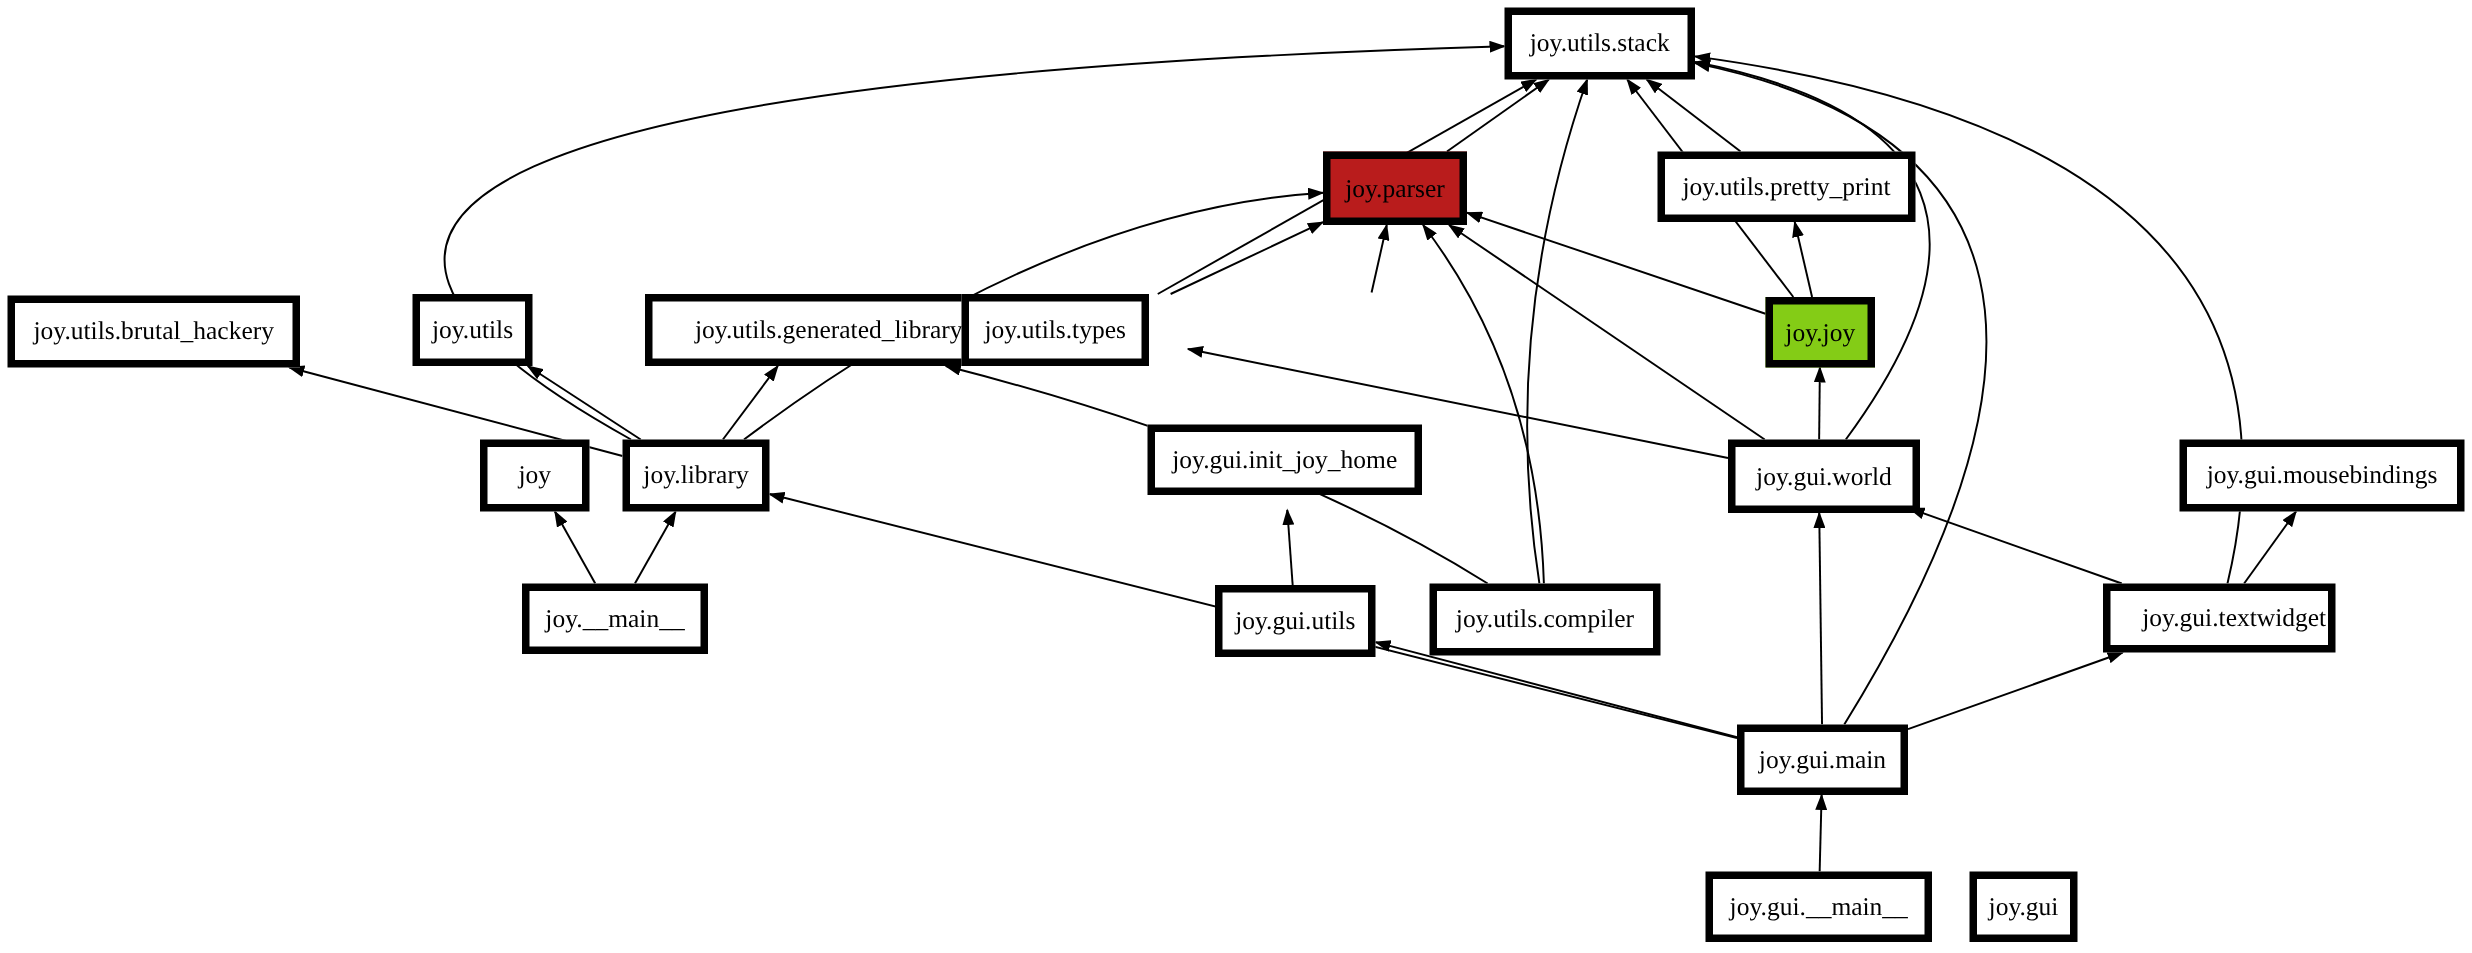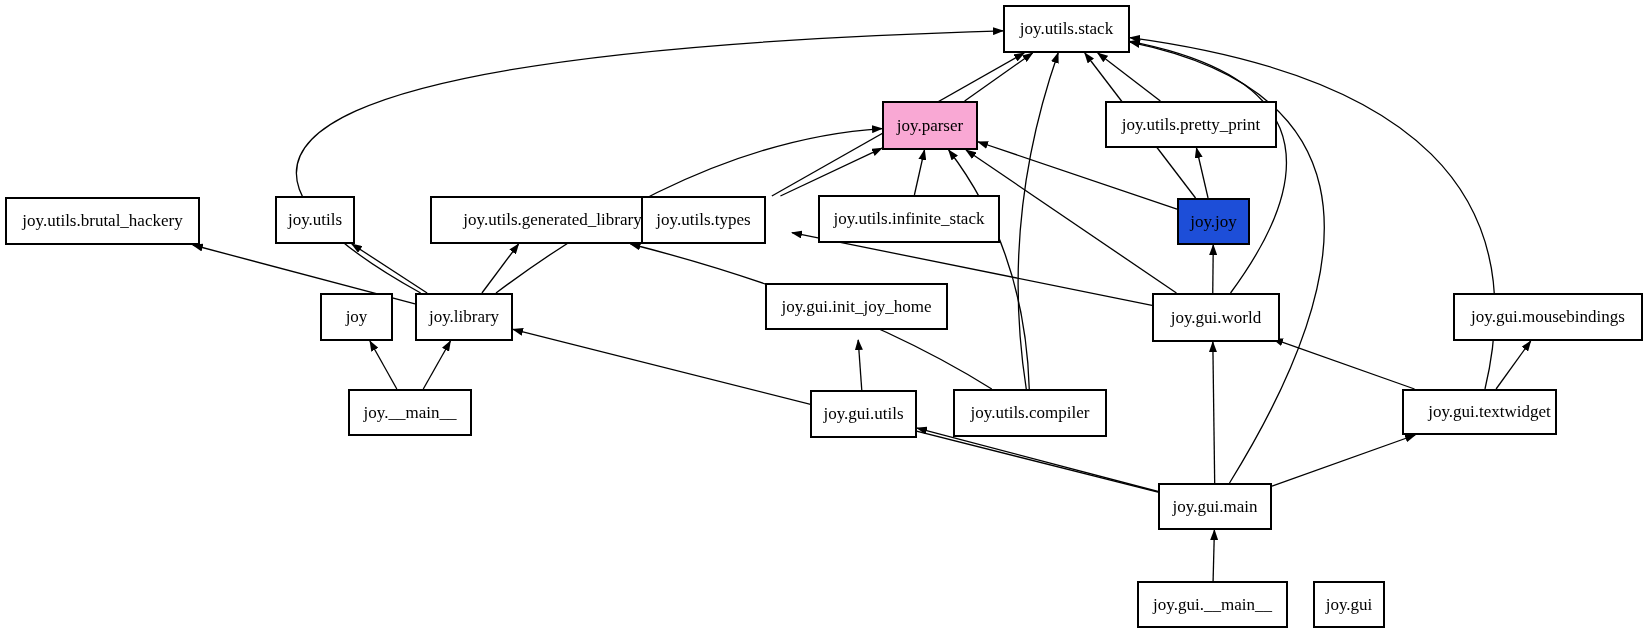--- a/index.html
+++ b/index.html
@@ -18,21 +18,21 @@
   #edge-layer {
     position: absolute;
     left: 0; top: 0;
     width: 1648px;
     height: 635px;
   }
   .node {
     position: absolute;
     box-sizing: border-box;
     background: #ffffff;
-    border: 2px solid #701a75;
+    border: 5px solid #701a75;
     display: flex;
     align-items: center;
     justify-content: center;
     font-size: 17px;
     color: #000000;
     white-space: nowrap;
   }
 </style>
 </head>
 <body>
@@ -74,28 +74,27 @@
         <path d="M 1214.6891534391534 483 L 1212.8240740740741 342" fill="none" stroke="#000000" stroke-width="1.3" marker-end="url(#arrowhead)"></path>
         <path d="M 1158 491.5 L 917 428.07894736842104" fill="none" stroke="#000000" stroke-width="1.3" marker-end="url(#arrowhead)"></path>
         <path d="M 1158 492.11717709720375 L 513 329.36418109187747" fill="none" stroke="#000000" stroke-width="1.3" marker-end="url(#arrowhead)"></path>
         <path d="M 1272 486.1351606805293 L 1415.1243386243386 435" fill="none" stroke="#000000" stroke-width="1.3" marker-end="url(#arrowhead)"></path>
         <path d="M 1229.5208070617907 483 Q 1460 110 1130 42.07115628970775" fill="none" stroke="#000000" stroke-width="1.3" marker-end="url(#arrowhead)"></path>
         <path d="M 1213.0994897959183 581 L 1214.4005102040817 530" fill="none" stroke="#000000" stroke-width="1.3" marker-end="url(#arrowhead)"></path>
       </g>
   </svg>
 
 <div class="node" style="left: 1003px; top: 5px; width: 127px; height: 48px; border-color: rgb(0, 0, 0); background: rgb(255, 255, 255);">joy.utils.stack</div>
-    <div class="node" style="left: 882px; top: 101px; width: 96px; height: 49px; border-color: rgb(0, 0, 0); background: #f9a8d4;">joy.parser</div>
+    <div class="node" style="left: 882px; top: 101px; width: 96px; height: 49px; border-color: rgb(0, 0, 0); background: #b91c1c;">joy.parser</div>
     <div class="node" style="left: 1105px; top: 101px; width: 172px; height: 47px; border-color: rgb(0, 0, 0); background: rgb(255, 255, 255); text-align: center;">joy.utils.pretty_print</div>
     <div class="node" style="left: 5px; top: 197px; width: 195px; height: 48px; border-color: rgb(0, 0, 0); background: rgb(255, 255, 255);">joy.utils.brutal_hackery</div>
     <div class="node" style="left: 275px; top: 196px; width: 80px; height: 48px; border-color: rgb(0, 0, 0); background: rgb(255, 255, 255);">joy.utils</div>
     <div class="node" style="left: 430px; top: 196px; width: 245px; height: 48px; border-color: rgb(0, 0, 0); background: rgb(255, 255, 255);">joy.utils.generated_library</div>
     <div class="node" style="left: 641px; top: 196px; width: 125px; height: 48px; border-color: rgb(0, 0, 0); background: rgb(255, 255, 255);">joy.utils.types</div>
-    <div class="node" style="left: 818px; top: 195px; width: 182px; height: 48px; border-color: rgb(0, 0, 0); background: rgb(255, 255, 255);">joy.utils.infinite_stack</div>
-    <div class="node" style="left: 1177px; top: 198px; width: 73px; height: 47px; border-color: rgb(0, 0, 0); background: #1d4ed8;">joy.joy</div>
+    <div class="node" style="left: 1177px; top: 198px; width: 73px; height: 47px; border-color: rgb(0, 0, 0); background: #84cc16;">joy.joy</div>
     <div class="node" style="left: 320px; top: 293px; width: 73px; height: 48px; border-color: rgb(0, 0, 0); background: rgb(255, 255, 255);">joy</div>
     <div class="node" style="left: 415px; top: 293px; width: 98px; height: 48px; border-color: rgb(0, 0, 0); background: rgb(255, 255, 255);">joy.library</div>
     <div class="node" style="left: 765px; top: 283px; width: 183px; height: 47px; border-color: rgb(0, 0, 0); background: rgb(255, 255, 255);">joy.gui.init_joy_home</div>
     <div class="node" style="left: 1152px; top: 293px; width: 128px; height: 49px; border-color: rgb(0, 0, 0); background: rgb(255, 255, 255);">joy.gui.world</div>
     <div class="node" style="left: 1453px; top: 293px; width: 190px; height: 48px; border-color: rgb(0, 0, 0); background: rgb(255, 255, 255);">joy.gui.mousebindings</div>
     <div class="node" style="left: 348px; top: 389px; width: 124px; height: 47px; border-color: rgb(0, 0, 0); background: rgb(255, 255, 255);">joy.__main__</div>
     <div class="node" style="left: 810px; top: 390px; width: 107px; height: 48px; border-color: rgb(0, 0, 0); background: rgb(255, 255, 255);">joy.gui.utils</div>
     <div class="node" style="left: 953px; top: 389px; width: 154px; height: 48px; border-color: rgb(0, 0, 0); background: rgb(255, 255, 255);">joy.utils.compiler</div>
     <div class="node" style="left: 1402px; top: 389px; width: 155px; height: 46px; border-color: rgb(0, 0, 0); background: rgb(255, 255, 255); padding-left: 20px;">joy.gui.textwidget</div>
     <div class="node" style="left: 1158px; top: 483px; width: 114px; height: 47px; border-color: rgb(0, 0, 0); background: rgb(255, 255, 255);">joy.gui.main</div>

